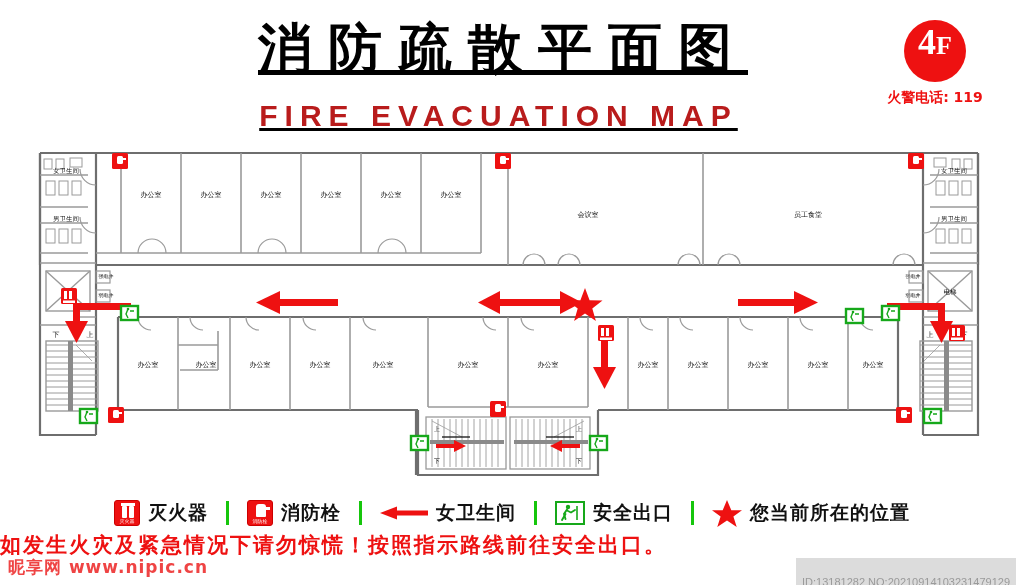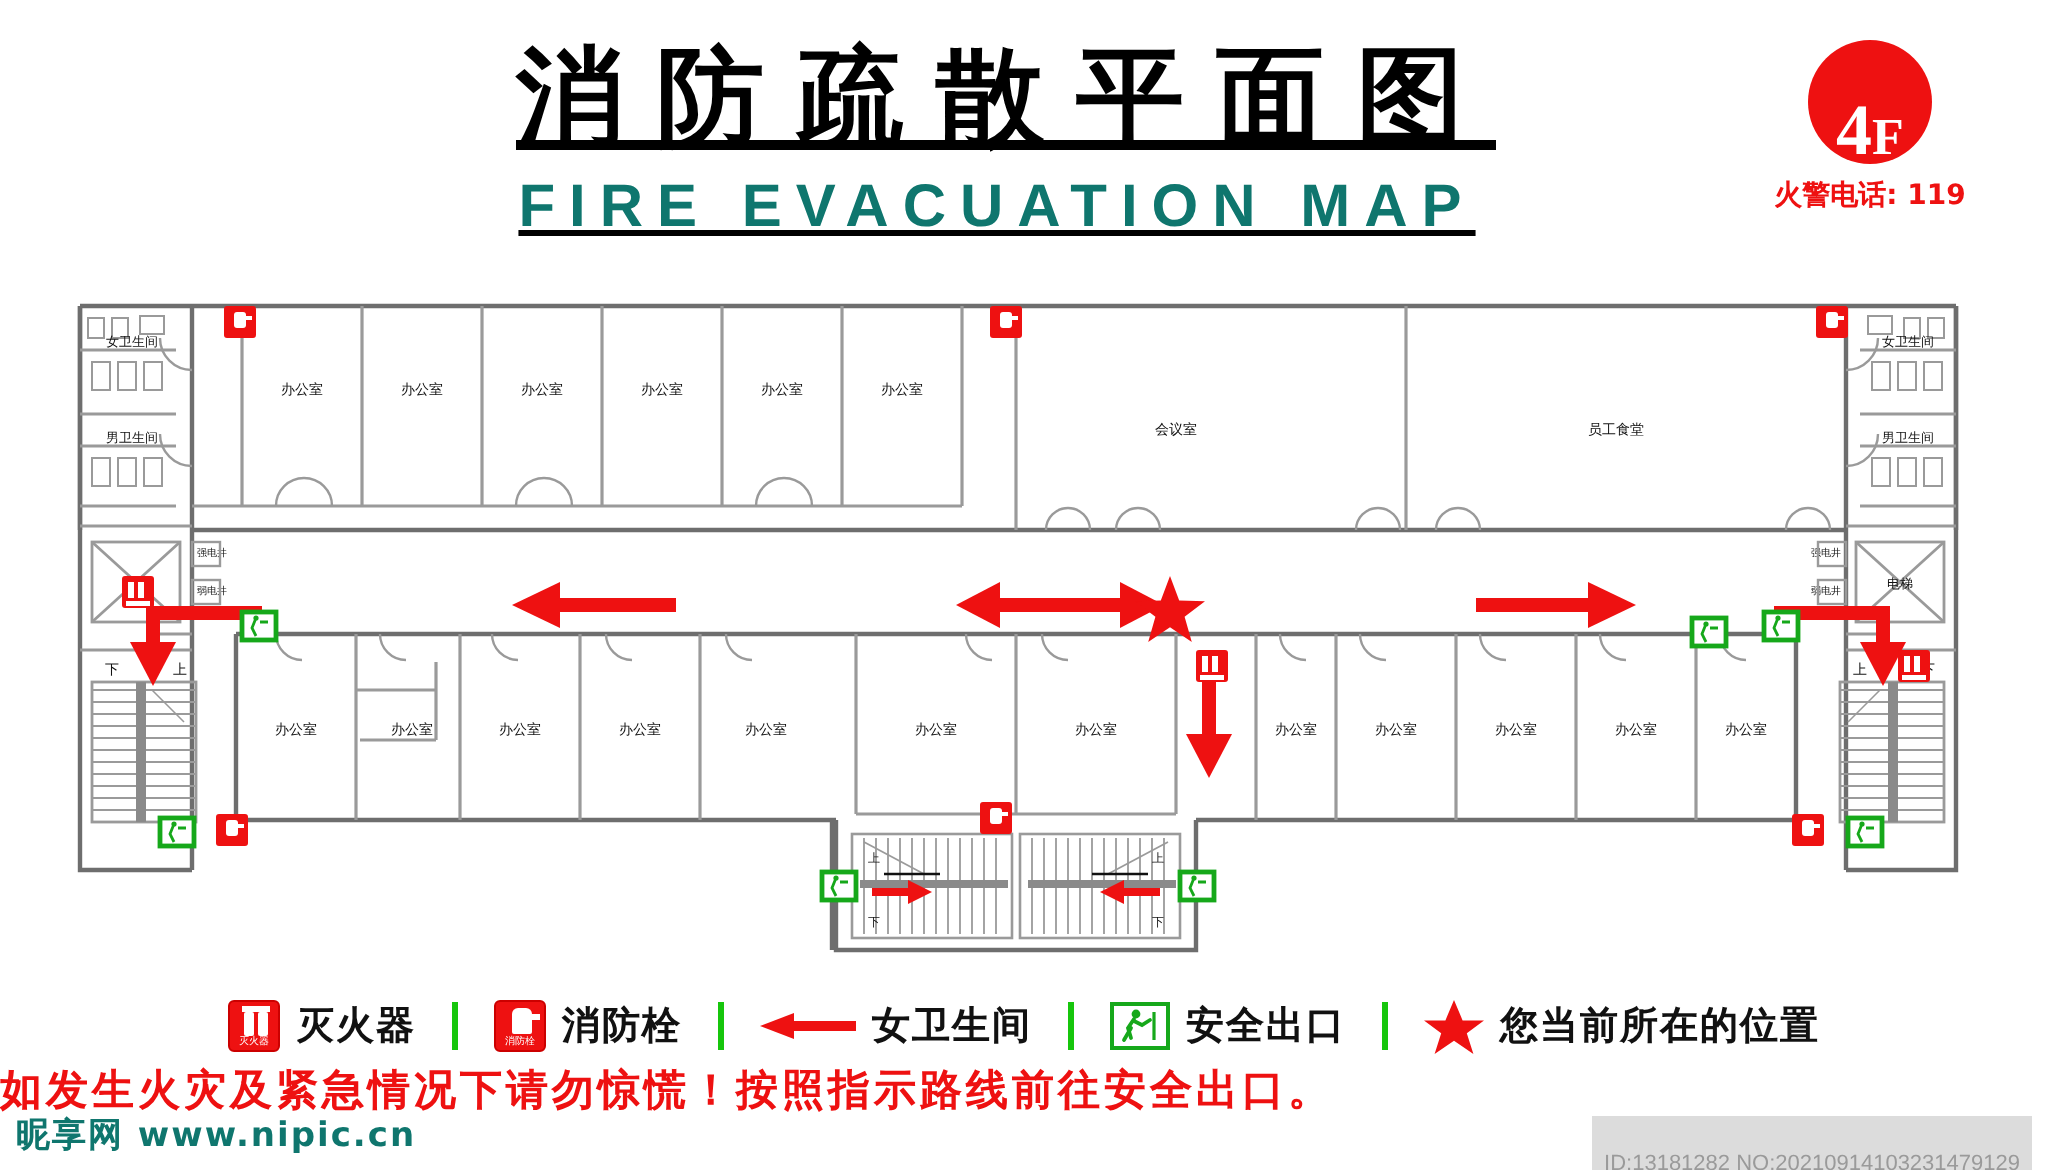--- a/index.html
+++ b/index.html
@@ -52,29 +52,29 @@
     position: absolute; left: 185px; top: 18px; width: 620px; text-align: center; text-decoration: underline;
   }
   .title-cn {
     font-family: "DejaVu Sans", "Liberation Sans", sans-serif;
     font-weight: bold; font-size: 54px; letter-spacing: 16px;
     color: #000; line-height: 62px; text-indent: 16px;
   }
   .title-en {
     font-family: "Liberation Sans", "DejaVu Sans", sans-serif;
     font-weight: bold; font-size: 30px; letter-spacing: 7px;
-    color: #0f766e; line-height: 36px; margin-top: 6px; text-indent: 7px;
+    color: #b91c1c; line-height: 36px; margin-top: 18px; text-indent: 7px;
   }
 
   .floor-block { position: absolute; left: 880px; top: 20px; width: 110px; text-align: center; }
   .floor-badge {
     width: 62px; height: 62px; border-radius: 50%;
     background: #ee1111; color: #fff; margin: 0 auto;
     font-family: "Liberation Serif", "DejaVu Serif", serif;
-    font-weight: bold; font-size: 36px; line-height: 90px;
+    font-weight: bold; font-size: 36px; line-height: 44px;
   }
   .floor-badge .sup { font-size: 26px; }
   .fire-tel {
     margin-top: 7px; color: #ee1111; font-weight: bold; font-size: 14px;
     font-family: "DejaVu Sans", sans-serif;
   }
 
   
   .plan { position: absolute; left: 18px; top: 145px; width: 990px; height: 340px; }
   .plan svg { display: block; }
@@ -130,21 +130,21 @@
   
   .warning {
     position: absolute; left: 0; top: 531px; width: 1024px; text-align: left;
     color: #ee1111; font-weight: bold; font-size: 21px; letter-spacing: 2px;
     font-family: "DejaVu Sans", sans-serif;
   }
 
   
   .wm {
     position: absolute; left: 8px; top: 556px;
-    color: #0f766e; font-size: 17px; font-weight: bold; letter-spacing: 1px;
+    color: #ef4444; font-size: 17px; font-weight: bold; letter-spacing: 1px;
     font-family: "DejaVu Sans", sans-serif;
   }
   .idtag {
     position: absolute; right: 8px; top: 558px;
     background: #dcdcdc; color: #9a9a9a; font-size: 11px; padding: 18px 6px;
     font-family: "Liberation Sans", sans-serif;
   }
 </style>
 </head>
 <body>

